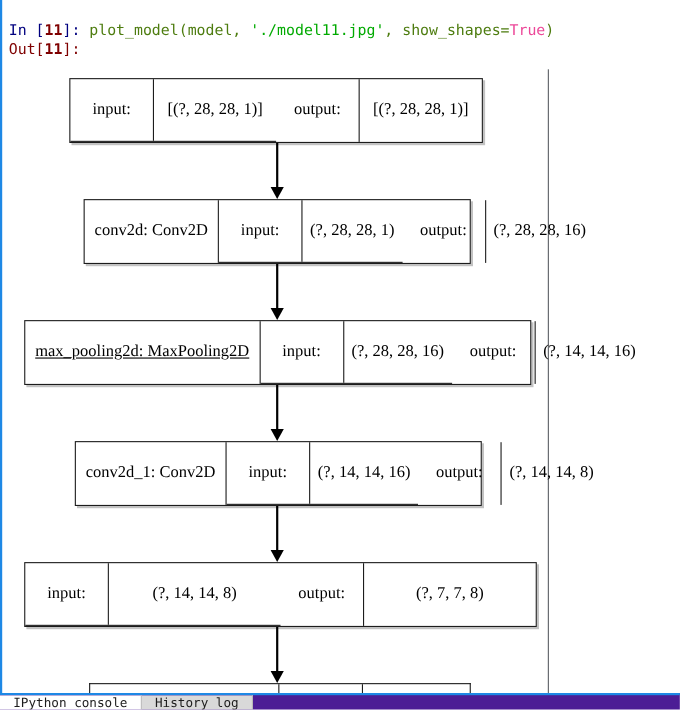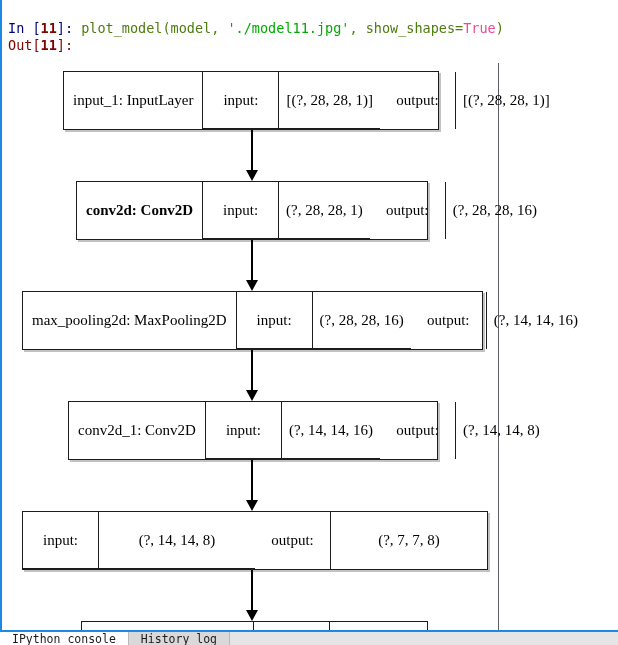--- a/index.html
+++ b/index.html
@@ -137,21 +137,21 @@
     border-top: 11px solid #000000;
   }
 
   
   #tabbar {
     position: absolute;
     left: 0;
     top: 630px;
     width: 618px;
     height: 15px;
-    background: #e5e5e5;
+    background: #4c1d95;
     border-top: 2px solid #1e88e5;
     box-sizing: border-box;
     display: flex;
     align-items: flex-start;
     font-family: "DejaVu Sans Mono", monospace;
     font-size: 11.5px;
     overflow: hidden;
   }
   .tab {
     height: 15px;
@@ -178,55 +178,54 @@
   <div id="prompt-block">
 <span class="in-label">In [</span><span class="in-num">11</span><span class="in-label">]: </span><span class="code-plain">plot_model(model, </span><span class="code-str">'./model11.jpg'</span><span class="code-plain">, show_shapes=</span><span class="code-kw">True</span><span class="code-plain">)</span>
 <span class="out-label">Out[</span><span class="out-num">11</span><span class="out-label">]:</span>
   </div>
 
   <div id="right-rule"></div>
 
   <div id="graph">
 
     <div class="node" style="left:61px; top:31px; width:376px; height:59px;">
-      <div class="node-name" style="width:175px;">input_1: InputLayer</div>
       <div class="node-io">
         <div class="io-row first">
           <div class="io-key" style="width:76px;">input:</div>
           <div class="io-val">[(?, 28, 28, 1)]</div>
         </div>
         <div class="io-row">
           <div class="io-key" style="width:76px;">output:</div>
           <div class="io-val">[(?, 28, 28, 1)]</div>
         </div>
       </div>
     </div>
 
     <div class="edge-line" style="left:249px; top:90px; height:41px;"></div>
     <div class="edge-head" style="left:243.5px; top:130px;"></div>
 
     <div class="node" style="left:74px; top:141px; width:352px; height:59px;">
-      <div class="node-name" style="width:155px;font-weight:bold;">conv2d: Conv2D</div>
+      <div class="node-name" style="width:155px;">conv2d: Conv2D</div>
       <div class="node-io">
         <div class="io-row first">
           <div class="io-key" style="width:76px;">input:</div>
           <div class="io-val">(?, 28, 28, 1)</div>
         </div>
         <div class="io-row">
           <div class="io-key" style="width:76px;">output:</div>
           <div class="io-val">(?, 28, 28, 16)</div>
         </div>
       </div>
     </div>
 
     <div class="edge-line" style="left:249px; top:200px; height:41px;"></div>
     <div class="edge-head" style="left:243.5px; top:240px;"></div>
 
     <div class="node" style="left:20px; top:251px; width:461px; height:59px;">
-      <div class="node-name" style="width:258px;">max_pooling2d: MaxPooling2D</div>
+      <div class="node-name" style="width:258px;text-decoration:underline;">max_pooling2d: MaxPooling2D</div>
       <div class="node-io">
         <div class="io-row first">
           <div class="io-key" style="width:76px;">input:</div>
           <div class="io-val">(?, 28, 28, 16)</div>
         </div>
         <div class="io-row">
           <div class="io-key" style="width:76px;">output:</div>
           <div class="io-val">(?, 14, 14, 16)</div>
         </div>
       </div>

